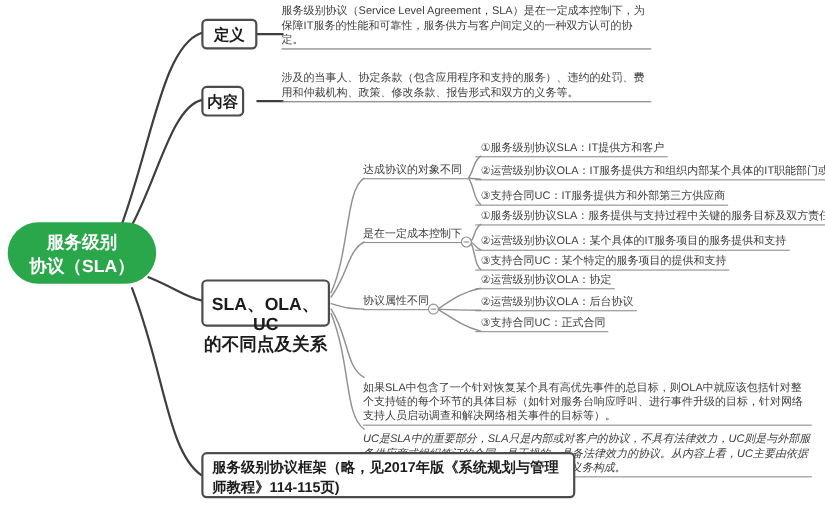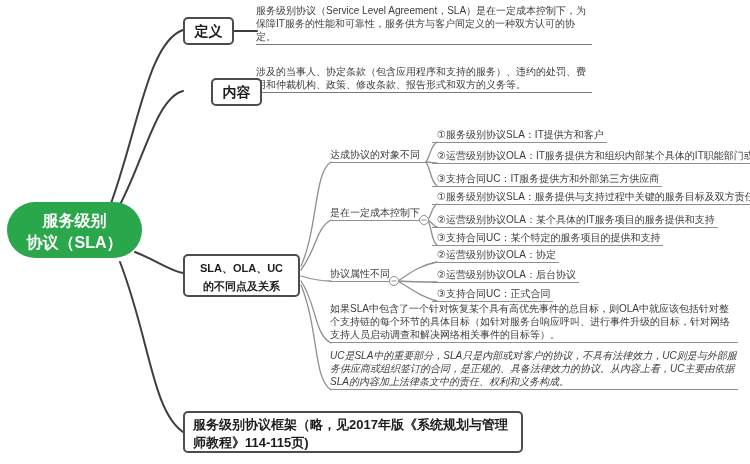--- a/index.html
+++ b/index.html
@@ -15,39 +15,39 @@
     left:7px;top:202px;width:135px;height:56px;
     background:#2aa64b;border-radius:30px;
     color:#ffffff;font-weight:bold;font-size:16px;line-height:22px;
     text-align:center;padding-top:8px;
   }
   .box{
     background:#ffffff;border:2px solid #4c4c4c;border-radius:5px;
     font-weight:bold;color:#1c1c1c;text-align:center;
   }
   .box-def{left:183px;top:17px;width:51px;height:28px;font-size:14px;line-height:24px;}
-  .box-content{left:183px;top:78px;width:51px;height:28px;font-size:14px;line-height:24px;margin-left:28px;}
-  .box-diff{left:183px;top:254px;width:117px;height:43px;font-size:11px;line-height:18px;padding-top:3px;}
+  .box-content{left:183px;top:78px;width:39px;height:28px;font-size:14px;line-height:24px;}
+  .box-diff{left:183px;top:254px;width:117px;height:43px;font-size:16px;line-height:18px;padding-top:13px;}
   .box-frame{left:183px;top:411px;width:340px;height:42px;font-size:13px;line-height:18px;text-align:left;padding:3px 8px 0 8px;}
   .utext{
     position:absolute;z-index:1;font-size:10px;line-height:13px;
     border-bottom:1px solid #8f8f8f;padding-bottom:1px;color:#3c3c3c;
   }
   .lv1{left:256px;width:336px;border-bottom-color:#7a7a7a;}
   .t-def{top:4px;}
   .t-content{top:65px;}
   .sublabel{white-space:nowrap;}
   .lab-a{left:330px;top:148px;padding-right:6px;}
   .lab-b{left:330px;top:206px;}
   .lab-c{left:330px;top:267px;}
   .item{left:432px;white-space:nowrap;padding:0 3px 1px 5px;}
   .it-a1{top:128px;} .it-a2{top:149px;} .it-a3{top:172px;}
   .it-b1{top:190px;} .it-b2{top:213px;} .it-b3{top:231px;}
   .it-c1{top:248px;} .it-c2{top:268px;} .it-c3{top:287px;}
-  .note{left:330px;width:408px;}
+  .note{left:330px;width:408px;margin-top:44px;}
   .note-1{top:302px;}
   .note-2{top:349px;font-style:italic;}
 </style>
 </head>
 <body>
 
 <svg id="wires" width="750" height="464" viewBox="0 0 750 464">
   <g fill="none" stroke="#3e3e3e" stroke-width="2" stroke-linecap="round">
     <path d="M 110,206 C 138,130 148,42 183,30"></path>
     <path d="M 116,212 C 142,168 155,98 183,91"></path>

